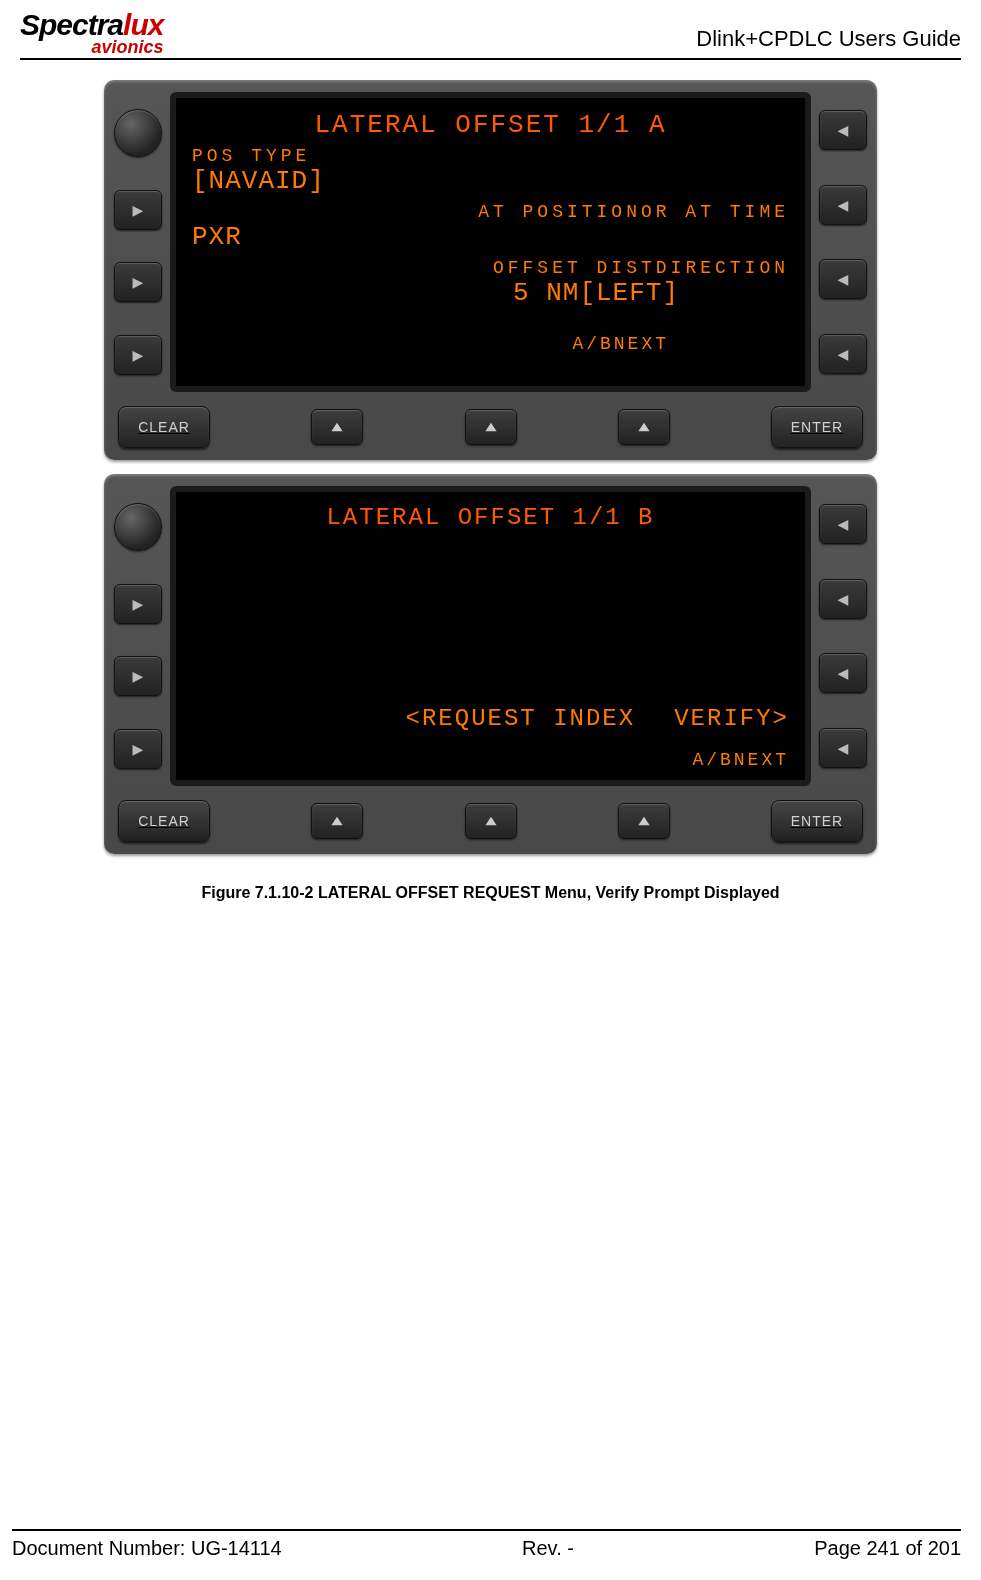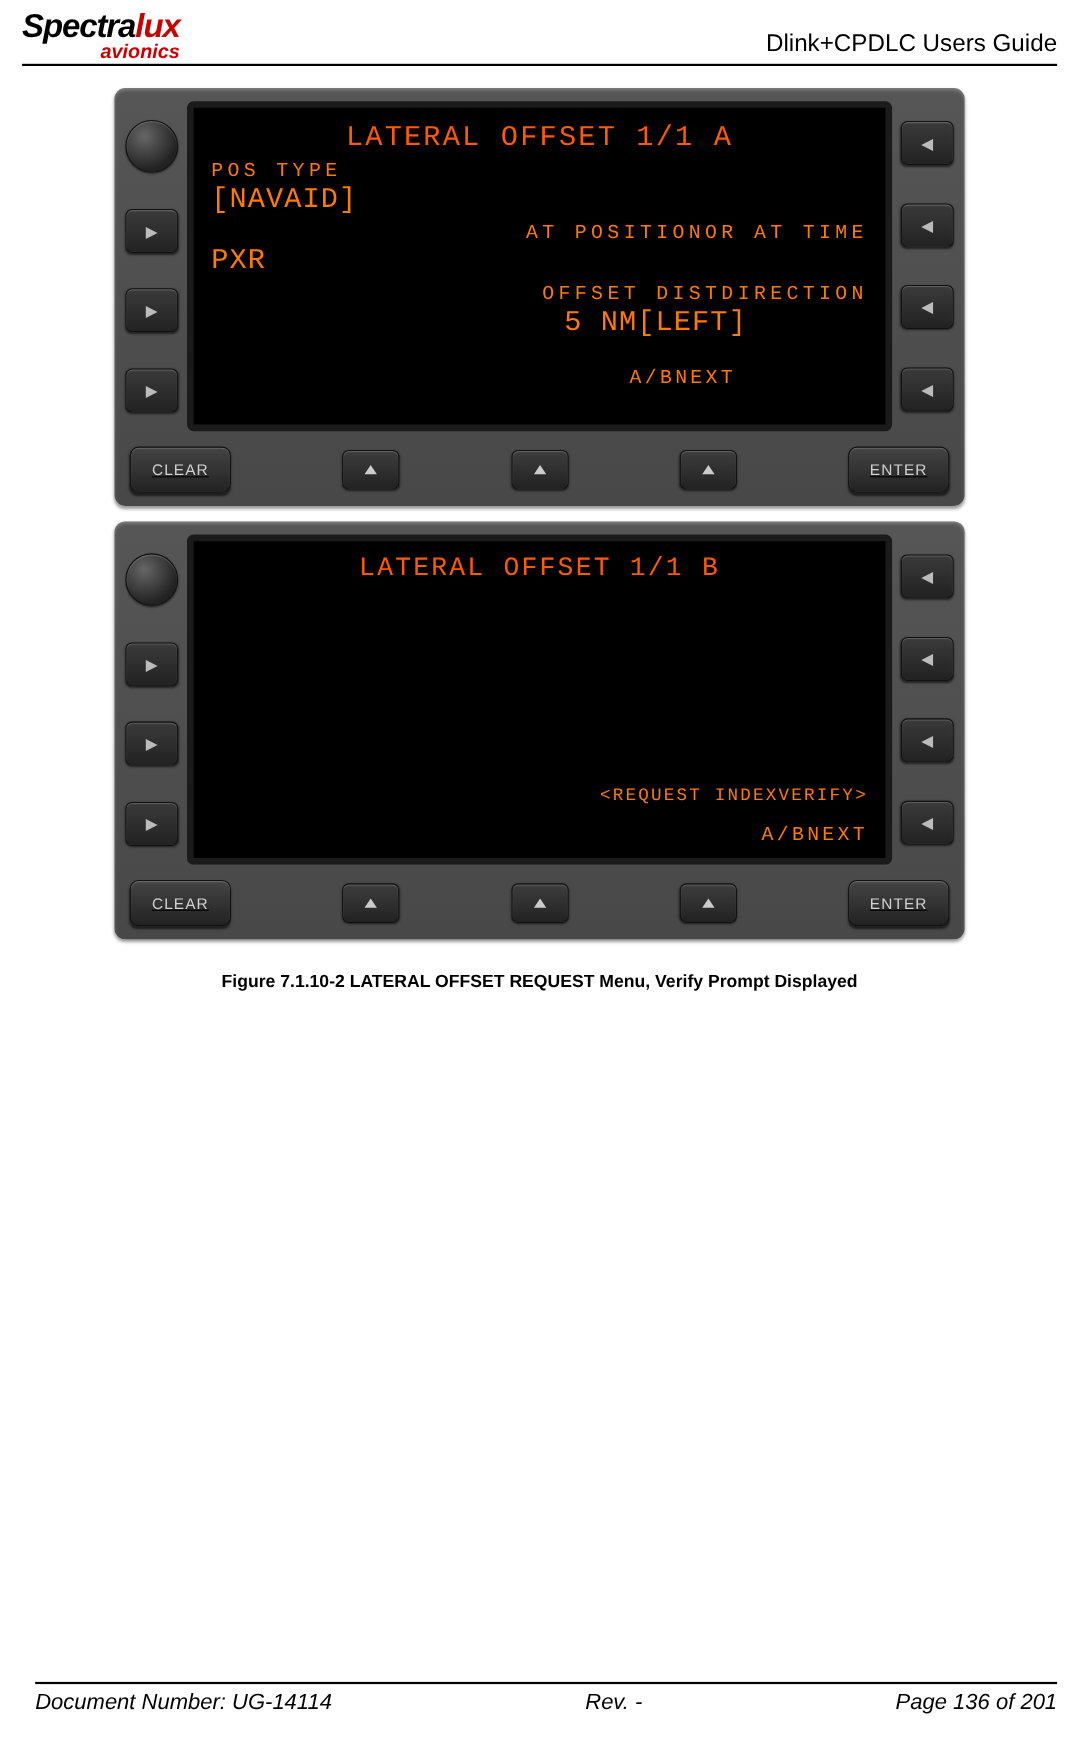--- a/index.html
+++ b/index.html
@@ -159,28 +159,27 @@
     .caption {
       text-align: center;
       font-weight: bold;
       font-size: 16px;
       margin-top: 16px;
     }
 
     .footer {
       position: absolute;
       bottom: 20px;
-      left: 32px;
+      left: 12px;
       right: 20px;
       border-top: 2px solid #000;
       padding-top: 6px;
       display: flex;
       justify-content: space-between;
       font-size: 20px;
-      font-style: italic;
     }
     .chev-left::before { content: "◀"; color:#bbb; font-size:14px; }
     .tri-right::before { content: "▶"; color:#bbb; font-size:14px; }
     .tri-left::before { content: "◀"; color:#bbb; font-size:14px; }
   </style>
 </head>
 <body>
 
 <div class="header">
   <div class="logo">
@@ -286,21 +285,21 @@
             <span class="tri-right"></span>
           </div>
         <div class="lsk-btn">
             <span class="tri-right"></span>
           </div>
       </div>
 
       <div class="screen mono" style="justify-content:space-between;">
         <div class="title mono" style="font-size:24px; letter-spacing:2px;">LATERAL OFFSET 1/1 B</div>
         <div style="flex:1"></div>
-        <div class="scr-row" style="font-size:16px;">
+        <div class="scr-row" style="font-size:24px;gap:39px;">
           <div>&lt;REQUEST INDEX</div>
           <div>VERIFY&gt;</div>
         </div>
         <div class="scr-row" style="margin-top:18px">
           <div class="scr-small">A/B</div>
           <div class="scr-small">NEXT</div>
         </div>
       </div>
 
       <div class="side-col">
@@ -339,14 +338,14 @@
       <div class="pill-btn">ENTER</div>
     </div>
   </div>
 
   <div class="caption">Figure 7.1.10-2 LATERAL OFFSET REQUEST Menu, Verify Prompt Displayed</div>
 </div>
 
 <div class="footer">
   <div>Document Number:  UG-14114</div>
   <div>Rev. -</div>
-  <div>Page 136 of 201</div>
+  <div>Page 241 of 201</div>
 </div>
 
 </body></html>

